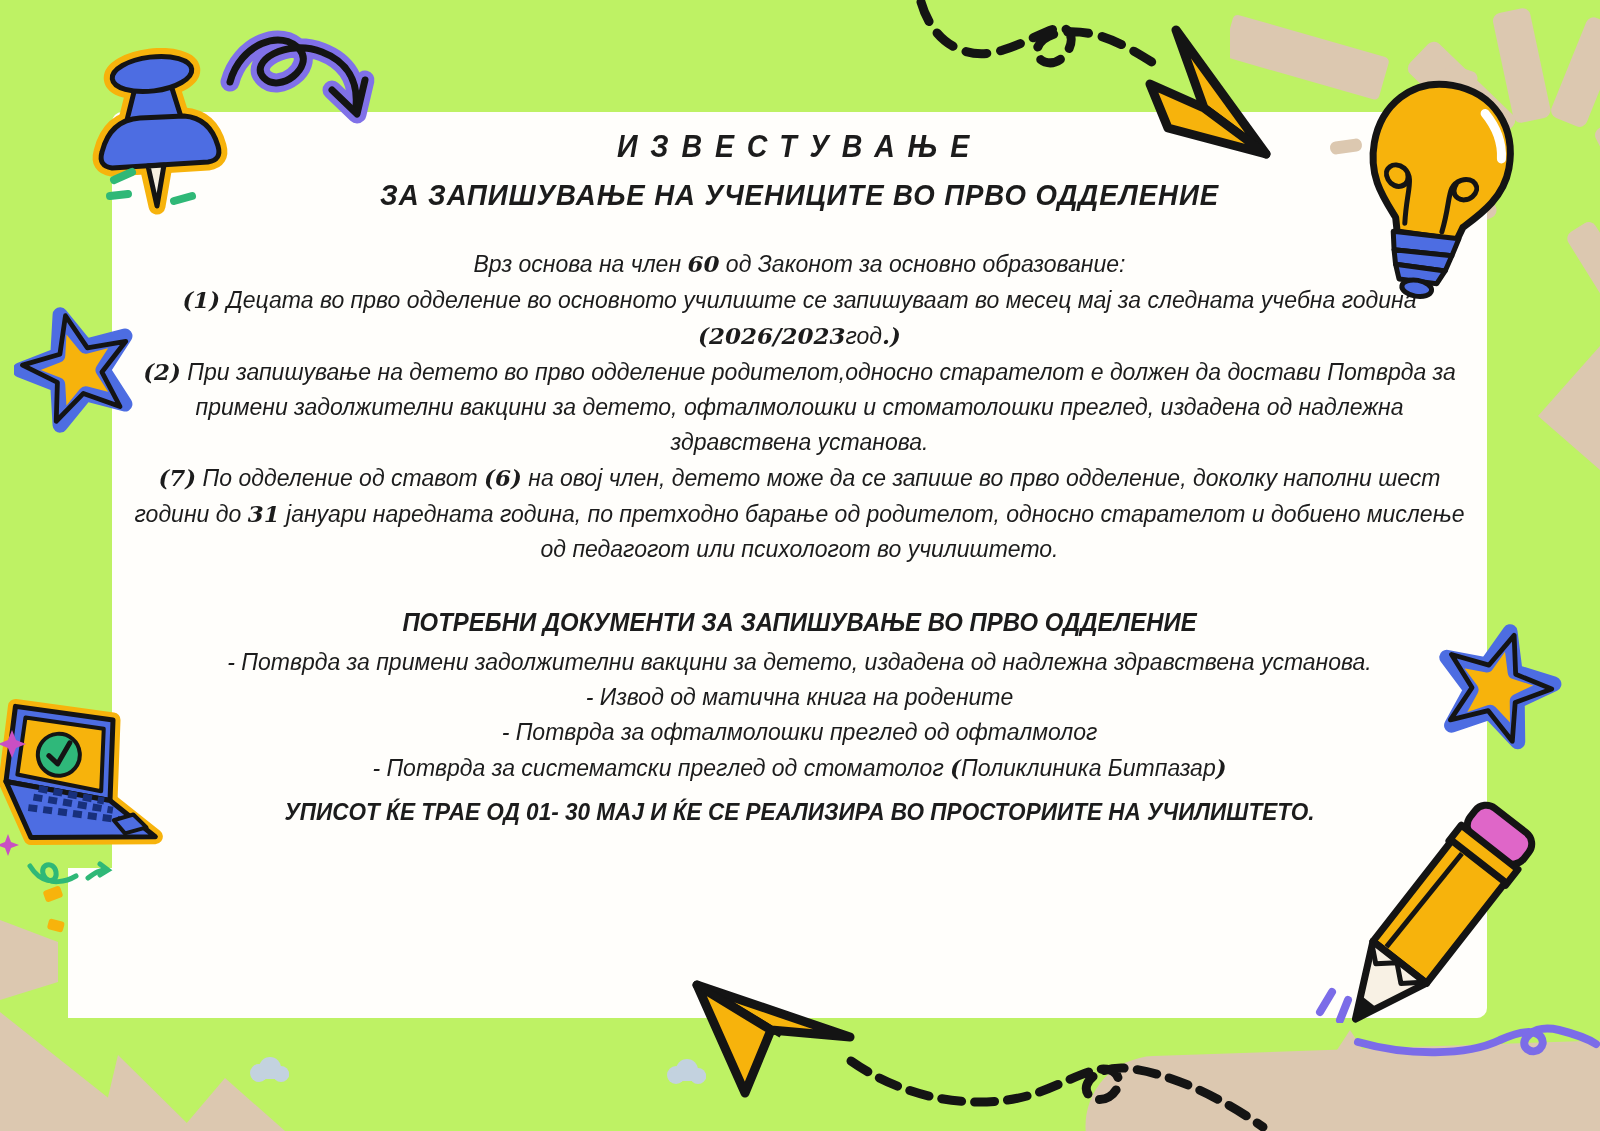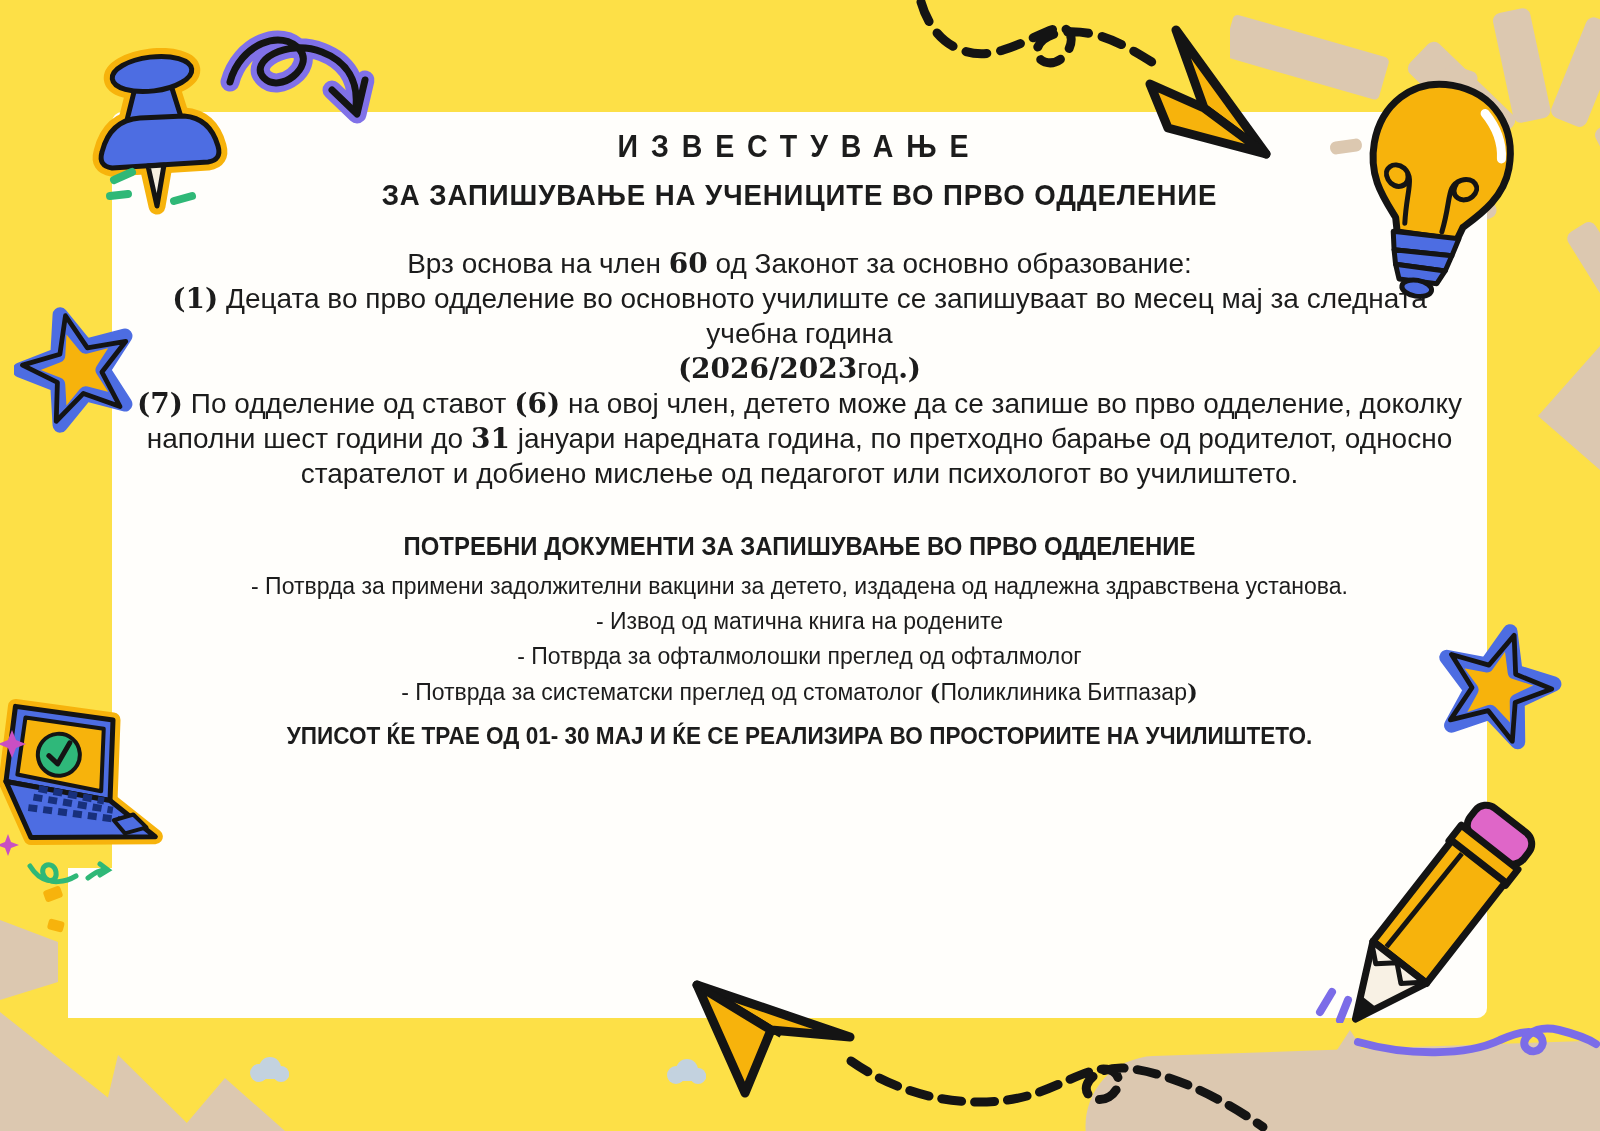--- a/index.html
+++ b/index.html
@@ -1,28 +1,28 @@
 <!DOCTYPE html>
 <html><head>
 <meta charset="utf-8">
 <style>
   html,body{margin:0;padding:0;}
-  .poster{position:relative;width:1600px;height:1131px;background:#fde047;overflow:hidden;
-          font-family:"Liberation Sans",sans-serif;color:#1c1c1c;}
+  .poster{position:relative;width:1600px;height:1131px;background:#bef264;overflow:hidden;
+          font-family:"Liberation Sans",sans-serif;color:#1c1c1c;font-style:italic;}
   .shape{position:absolute;}
   .z1{z-index:1;} .z3{z-index:3;} .z4{z-index:4;}
   .card{position:absolute;left:112px;top:112px;width:1375px;height:906px;background:#fffefb;
         border-radius:10px;z-index:2;}
   .card-ext{position:absolute;left:68px;top:868px;width:130px;height:150px;background:#fffefb;z-index:2;}
   .content{position:absolute;left:112px;top:112px;width:1375px;height:906px;z-index:3;text-align:center;}
   h1.title{margin:14px 0 0 0;font-size:31px;font-weight:bold;letter-spacing:14px;line-height:42px;
            transform:scaleX(.92);}
   h2.subtitle{margin:6px 0 0 0;font-size:30px;font-weight:bold;letter-spacing:1px;line-height:42px;
            transform:scaleX(.92);}
-  .bodytext{margin:30px auto 16px auto;width:1352px;font-size:28px;line-height:35px;}
+  .bodytext{margin:30px auto 16px auto;width:1352px;font-size:23px;line-height:35px;}
   .bodytext p{margin:0;}
   .num{font-family:"DejaVu Serif",serif;font-weight:bold;}
   h3.docs-heading{margin:40px 0 0 0;font-size:26px;font-weight:bold;line-height:30px;transform:scaleX(.92);}
   .docs{margin:8px auto 0 auto;width:1352px;font-size:23px;line-height:35px;}
   .docs p{margin:0;}
   .footer-note{margin:10px 0 0 0;font-size:24px;font-weight:bold;line-height:32px;transform:scaleX(.94);}
   .tan{fill:#dcc8b0;}
   .brush-dash{left:1330px;top:140px;width:32px;height:13px;background:#dcc8b0;border-radius:6px;
               transform:rotate(-8deg);}
   .blob{left:1085px;top:1048px;width:600px;height:120px;background:#dcc8b0;
@@ -72,20 +72,21 @@
   <div class="card"></div>
   <div class="card-ext"></div>
   <div class="shape z3 brush-dash"></div>
 
   <div class="content">
     <h1 class="title">ИЗВЕСТУВАЊЕ</h1>
     <h2 class="subtitle">ЗА ЗАПИШУВАЊЕ НА УЧЕНИЦИТЕ ВО ПРВО ОДДЕЛЕНИЕ</h2>
     <div class="bodytext">
         <p><span>Врз основа на член </span><span class="num">60</span><span> од Законот за основно образование:</span></p>
         <p><span class="num">(1)</span><span> Децата во прво одделение во основното училиште се запишуваат во месец мај за следната учебна година</span><br><span class="num">(2026/2023</span><span>год</span><span class="num">.)</span></p>
+        <p><span class="num">(2)</span><span> При запишување на детето во прво одделение родителот,односно старателот е должен да достави Потврда за примени задолжителни вакцини за детето, офталмолошки и стоматолошки преглед, издадена од надлежна здравствена установа.</span></p>
         <p><span class="num">(7)</span><span> По одделение од ставот </span><span class="num">(6)</span><span> на овој член, детето може да се запише во прво одделение, доколку наполни шест години до </span><span class="num">31</span><span> јануари наредната година, по претходно барање од родителот, односно старателот и добиено мислење од педагогот или психологот во училиштето.</span></p>
       </div>
     <h3 class="docs-heading">ПОТРЕБНИ ДОКУМЕНТИ ЗА ЗАПИШУВАЊЕ ВО ПРВО ОДДЕЛЕНИЕ</h3>
     <div class="docs">
         <p><span>- Потврда за примени задолжителни вакцини за детето, издадена од надлежна здравствена установа.</span></p>
         <p><span>- Извод од матична книга на родените</span></p>
         <p><span>- Потврда за офталмолошки преглед од офталмолог</span></p>
         <p><span>- Потврда за систематски преглед од стоматолог </span><span class="num">(</span><span>Поликлиника Битпазар</span><span class="num">)</span></p>
       </div>
     <div class="footer-note">УПИСОТ ЌЕ ТРАЕ ОД 01- 30 МАЈ И ЌЕ СЕ РЕАЛИЗИРА ВО ПРОСТОРИИТЕ НА УЧИЛИШТЕТО.</div>

